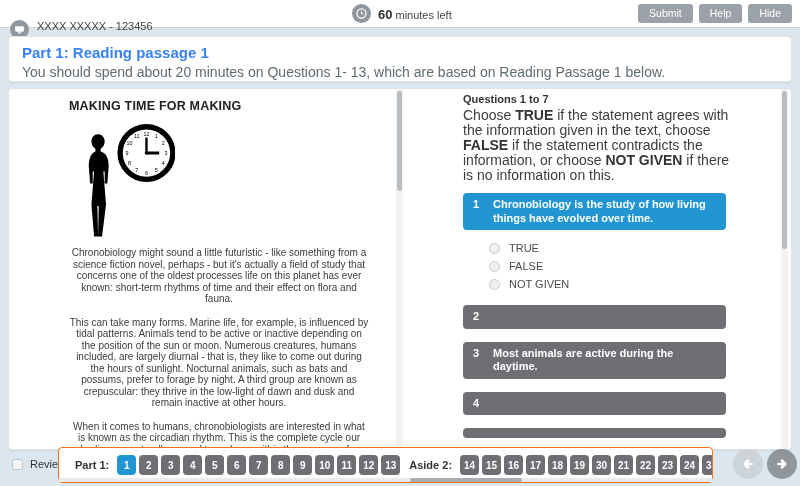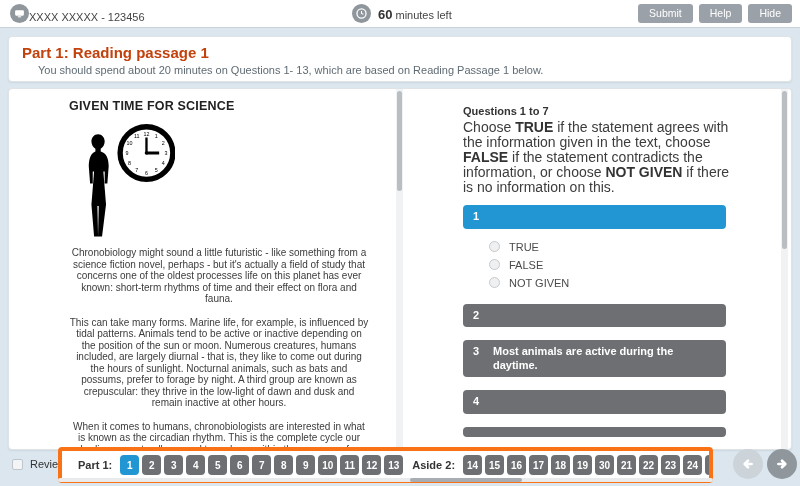--- a/index.html
+++ b/index.html
@@ -5,38 +5,38 @@
   :root{
     --accent:#2196d3; --bar-gray:#6d6f72; --btn-gray:#9ba1a8;
     --page-bg:#dbe6ee; --border:#dfe3e6; --text:#3c3c3c;
   }
   *{margin:0;padding:0;box-sizing:border-box;font-family:"Liberation Sans",sans-serif;}
   html,body{width:800px;height:486px;overflow:hidden;background:var(--page-bg);}
   .screen{position:relative;width:800px;height:486px;background:var(--page-bg);overflow:hidden;}
 
   
   .top-header{position:absolute;left:0;top:0;width:800px;height:28px;background:#fff;border-bottom:1px solid #c9d2d8;}
-  .hdr-left{position:absolute;left:10px;top:4px;display:flex;align-items:flex-end;}
+  .hdr-left{position:absolute;left:10px;top:20px;display:flex;align-items:flex-start;gap:8px;}
   .hdr-center{position:absolute;left:352px;top:4px;display:flex;align-items:center;gap:7px;}
   .circle-icon{width:19px;height:19px;border-radius:50%;background:#8f969c;display:flex;align-items:center;justify-content:center;flex:0 0 auto;}
   .candidate-name{font-size:11px;color:#444;}
   .time-number{font-size:13px;font-weight:bold;color:#333;}
   .time-text{font-size:11px;color:#444;margin-left:3px;}
   .hdr-right{position:absolute;right:8px;top:4px;display:flex;gap:6px;}
   .hdr-btn{background:var(--btn-gray);color:#fff;border:none;border-radius:3px;font-size:10.5px;padding:3px 11px;cursor:pointer;line-height:13px;}
 
   
   .part-card{position:absolute;left:8px;top:36px;width:784px;height:46px;background:#fff;border:1px solid var(--border);border-radius:4px;box-shadow:0 1px 2px rgba(0,0,0,.07);padding:7px 13px;}
-  .part-title{font-size:15px;font-weight:bold;color:#c2410c;}
-  .part-instruction{font-size:11px;color:#5f6b73;margin-top:3px;margin-left:16px;}
+  .part-title{font-size:15px;font-weight:bold;color:#3b82f6;}
+  .part-instruction{font-size:14px;color:#5f6b73;margin-top:3px;}
 
   
   .main-card{position:absolute;left:8px;top:88px;width:784px;height:362px;background:#fff;border:1px solid var(--border);border-radius:4px;box-shadow:0 1px 2px rgba(0,0,0,.07);overflow:hidden;}
   .pane-left{position:absolute;left:0;top:0;bottom:0;width:394px;overflow:hidden;padding:10px 34px 0 60px;}
-  .pane-right{position:absolute;left:394px;top:0;bottom:0;right:0;overflow:hidden;padding:16px 50px 0 60px;}
+  .pane-right{position:absolute;left:394px;top:0;bottom:0;right:0;overflow:hidden;padding:4px 50px 0 60px;}
 
   .vscroll{position:absolute;top:0;bottom:0;width:7px;background:#f1f2f3;}
   .vscroll .thumb{position:absolute;left:1px;width:5px;border-radius:3px;background:#b9bec2;}
   .vscroll-left{left:387px;}
   .vscroll-right{right:3px;}
 
   
   .passage-title{font-size:12.5px;font-weight:bold;color:#222;letter-spacing:.2px;}
   .passage-figure{margin:3px 0 0 6px;display:block;}
   .passage p{font-size:10px;line-height:11.5px;color:var(--text);margin:0 0 12px 0;max-width:302px;text-align:center;}
@@ -51,21 +51,21 @@
   .q-bar.active{background:var(--accent);margin-top:10px;margin-bottom:0;}
   .q-bar.collapsed{background:var(--bar-gray);}
   .q-options{margin:9px 0 12px 26px;}
   .q-option{display:flex;align-items:center;gap:9px;height:18px;cursor:pointer;}
   .radio{width:11px;height:11px;border-radius:50%;border:1px solid #c6cacd;background:#eef0f1;flex:0 0 auto;}
   .q-option span{font-size:11px;color:#4a4a4a;}
 
   
   .review-box{position:absolute;left:12px;top:459px;width:11px;height:11px;border:1px solid #bfc6cb;background:#f2f4f5;border-radius:2px;cursor:pointer;}
   .review-label{position:absolute;left:30px;top:458px;font-size:11px;color:#333;}
-  .nav-bar{position:absolute;left:58px;top:447px;width:655px;height:36px;background:#fff;border:4px solid #f97316;border-radius:4px;display:flex;align-items:center;padding:0 10px;gap:3px;overflow:hidden;}
+  .nav-bar{position:absolute;left:58px;top:447px;width:655px;height:36px;background:#fff;border:1px solid #f97316;border-radius:4px;display:flex;align-items:center;padding:0 10px;gap:3px;overflow:hidden;}
   .nav-part-label{font-size:11px;font-weight:bold;color:#333;margin:0 5px 0 6px;white-space:nowrap;flex:0 0 auto;}
   .nav-num{flex:0 0 auto;width:19px;height:20px;border:none;border-radius:4px;background:var(--bar-gray);color:#fff;font-size:10px;font-weight:bold;cursor:pointer;}
   .nav-num.active{background:var(--accent);}
   .nav-hscroll{position:absolute;left:58px;top:478px;width:655px;height:4px;background:#e8eaec;border-radius:2px;}
   .nav-hscroll .thumb{position:absolute;left:352px;top:0;width:112px;height:4px;background:#a7adb2;border-radius:2px;}
   .nav-arrow{position:absolute;top:449px;width:30px;height:30px;border-radius:50%;border:none;display:flex;align-items:center;justify-content:center;cursor:pointer;}
   .arrow-prev{left:733px;background:#ccd3d9;}
   .arrow-next{left:767px;background:#8f979d;}
 </style>
 </head>
@@ -102,21 +102,21 @@
   </div>
 
   <div class="part-card">
     <div class="part-title">Part 1: Reading passage 1</div>
     <div class="part-instruction">You should spend about 20 minutes on Questions 1- 13, which are based on Reading Passage 1 below.</div>
   </div>
 
   <div class="main-card">
 
     <div class="pane-left passage">
-      <div class="passage-title">GIVEN TIME FOR SCIENCE</div>
+      <div class="passage-title">MAKING TIME FOR MAKING</div>
       <svg class="passage-figure" width="100" height="122" viewBox="0 0 100 125">
 
         <g transform="translate(2,16) scale(0.68)">
           <path fill="#000" d="M30 4 C36 4 40 9 40 15 C40 20 37 24 34 26 L34 30 C42 32 46 40 46 52 L44 78 L40 78 L40 60 L38 60 L42 110 L36 158 L30 158 L31 112 L29 112 L30 158 L24 158 L20 110 L24 60 L22 60 L22 78 L18 78 L16 52 C16 40 20 32 26 30 L26 26 C23 24 20 20 20 15 C20 9 24 4 30 4 Z"></path>
         </g>
 
         <g>
           <circle cx="72" cy="38" r="27" fill="#fff" stroke="#000" stroke-width="5.5"></circle>
           <g font-size="5.5" fill="#000" text-anchor="middle" font-family="Liberation Sans, sans-serif">
             <text x="72" y="20">12</text>
@@ -144,20 +144,21 @@
     <div class="vscroll vscroll-left">
         <div class="thumb" style="top:2px;height:100px;"></div>
       </div>
 
     <div class="pane-right">
       <div class="q-heading">Questions 1 to 7</div>
       <div class="q-intro"><span>Choose </span><b>TRUE</b><span> if the statement agrees with the information given in the text, choose </span><b>FALSE</b><span> if the statement contradicts the information, or choose </span><b>NOT GIVEN</b><span> if there is no information on this.</span></div>
 
       <div class="q-bar active">
         <span class="q-num">1</span>
+        <span>Chronobiology is the study of how living things have evolved over time.</span>
       </div>
       <div class="q-options">
         <div class="q-option">
           <span class="radio"></span>
           <span>TRUE</span>
         </div>
         <div class="q-option">
           <span class="radio"></span>
           <span>FALSE</span>
         </div>

